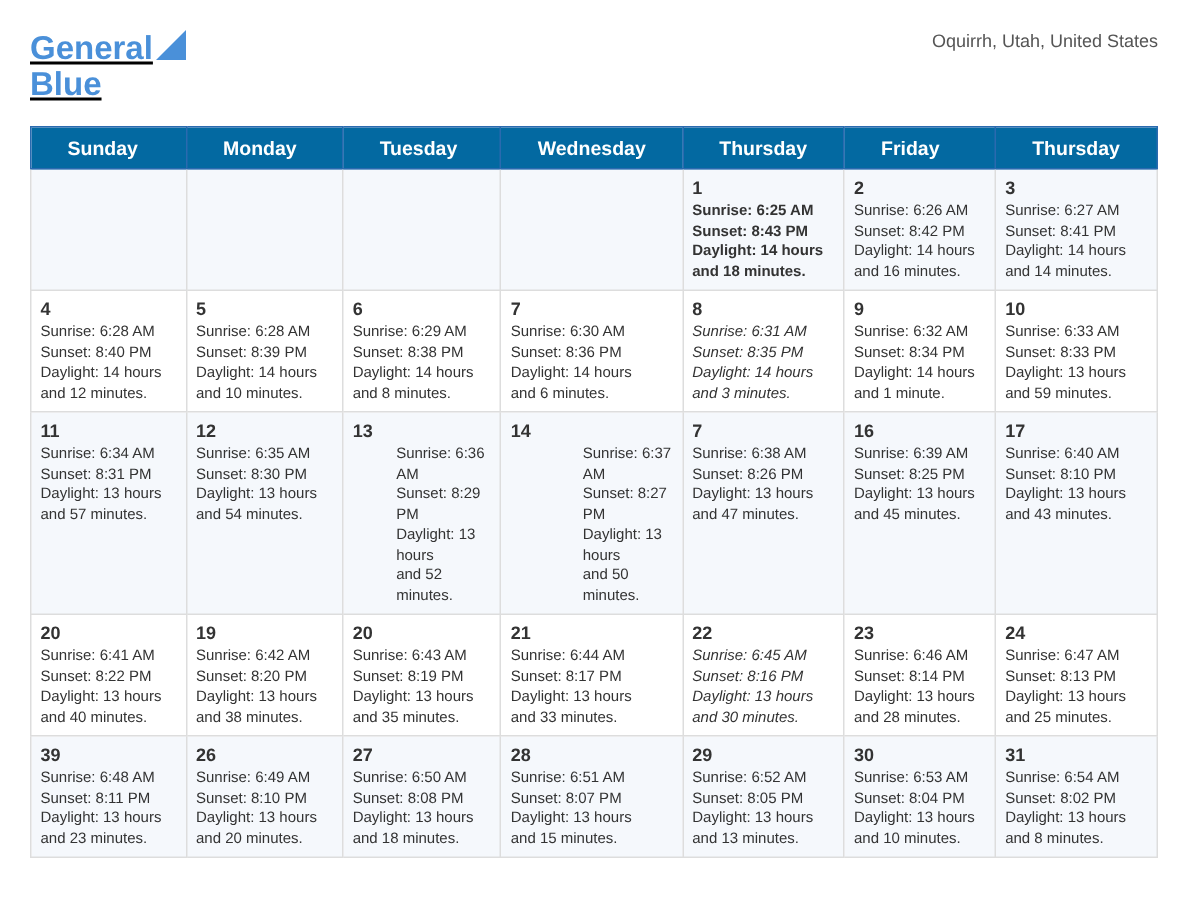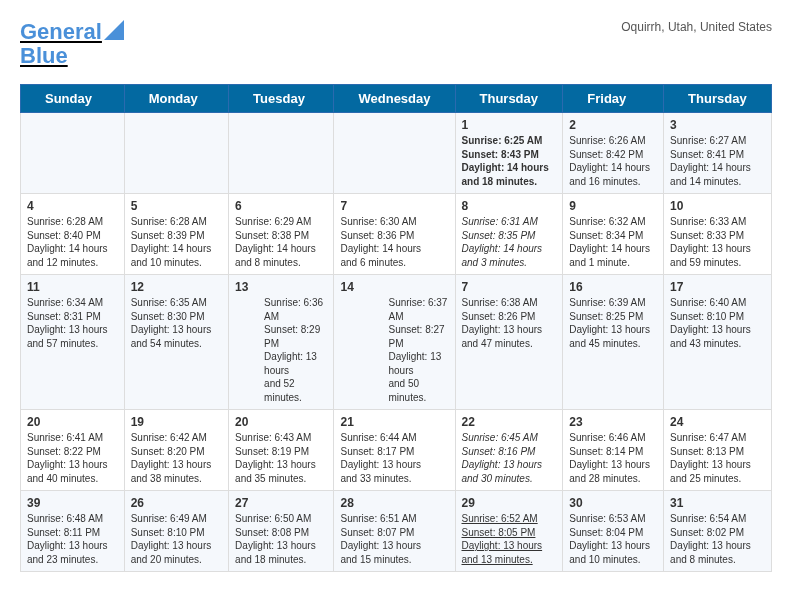--- a/index.html
+++ b/index.html
@@ -323,21 +323,21 @@
         </td>
         <td>
           <span class="day-number">28</span>
           <div class="cell-content" style="white-space: pre-line;">Sunrise: 6:51 AM
 Sunset: 8:07 PM
 Daylight: 13 hours
 and 15 minutes.</div>
         </td>
         <td>
           <span class="day-number">29</span>
-          <div class="cell-content" style="white-space: pre-line; text-decoration: underline;">Sunrise: 6:52 AM
+          <div class="cell-content" style="white-space: pre-line;">Sunrise: 6:52 AM
 Sunset: 8:05 PM
 Daylight: 13 hours
 and 13 minutes.</div>
         </td>
         <td>
           <span class="day-number">30</span>
           <div class="cell-content" style="white-space: pre-line;">Sunrise: 6:53 AM
 Sunset: 8:04 PM
 Daylight: 13 hours
 and 10 minutes.</div>

